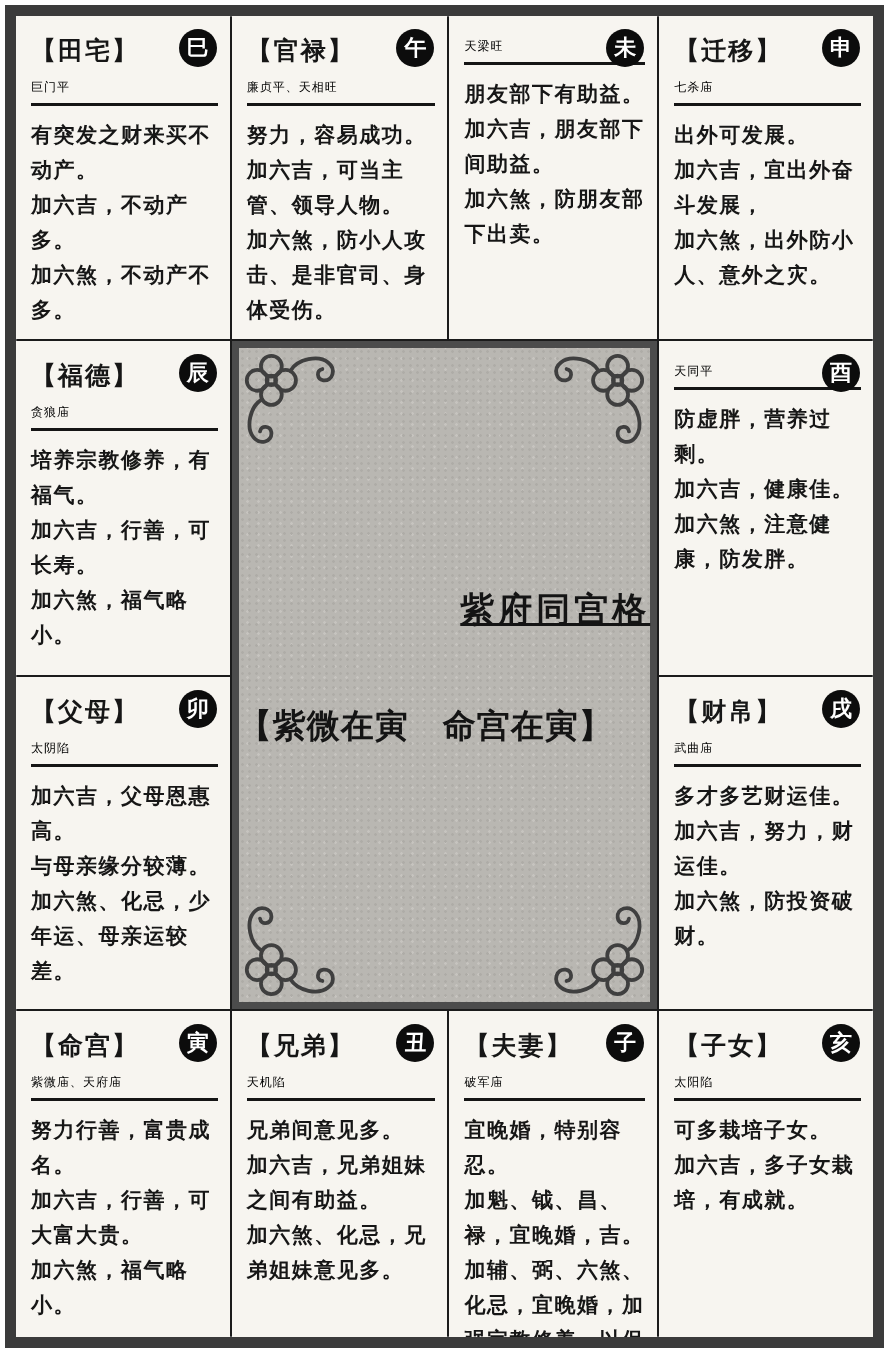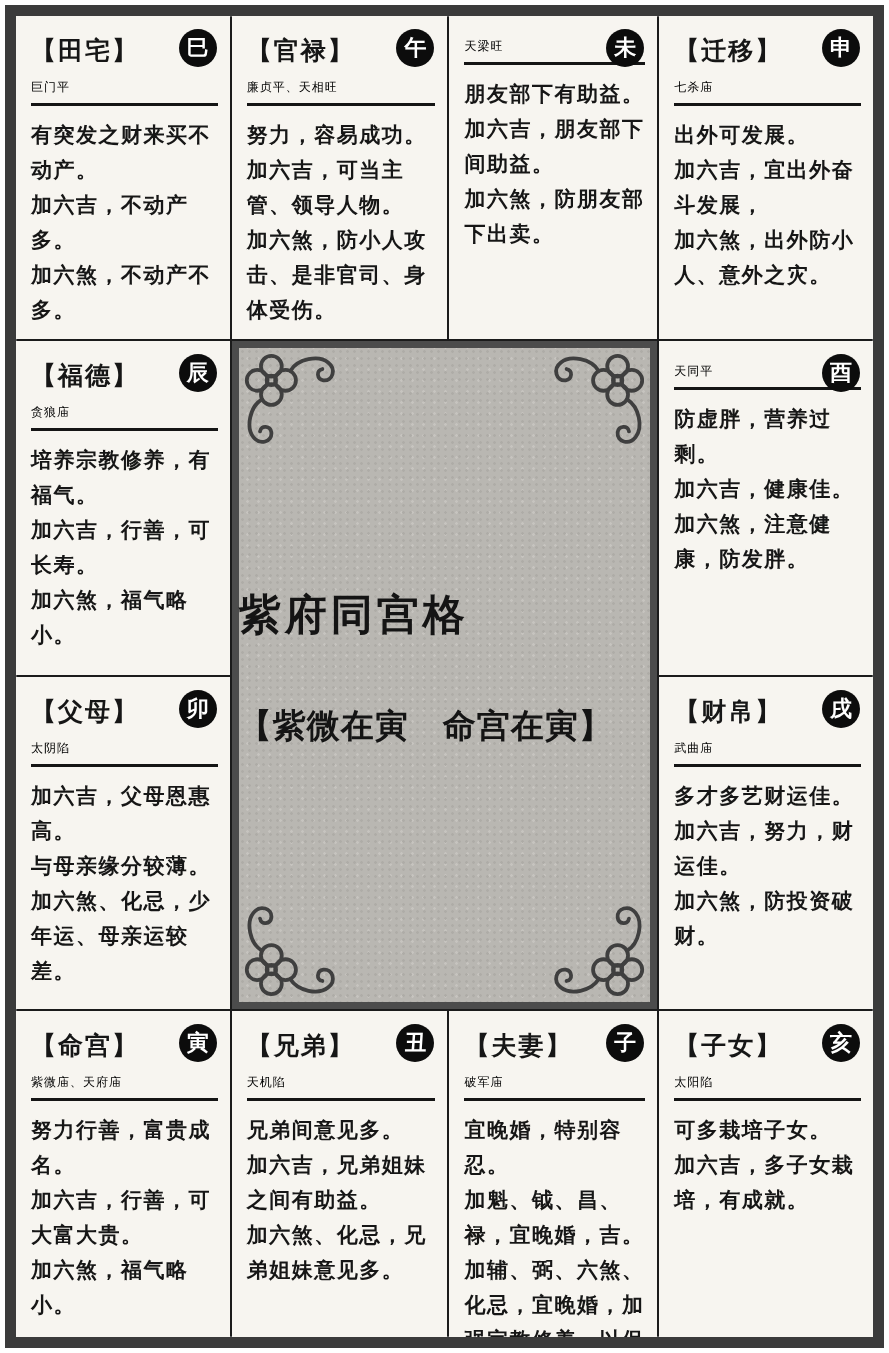--- a/index.html
+++ b/index.html
@@ -13,22 +13,22 @@
   .stars{font-size:12px;font-weight:500;letter-spacing:1px;margin-top:12px;color:#000000;font-family:Liberation Mono, monospace;}
   .rule{border-bottom:3px solid #151515;margin:7px 2px 12px 0;}
   .body-line{font-size:21px;font-weight:600;line-height:35px;letter-spacing:1.5px;}
   .badge{position:absolute;top:13px;right:13px;width:38px;height:38px;border-radius:50%;
          background:#0c0c0c;color:#ffffff;display:flex;align-items:center;justify-content:center;
          font-size:22px;font-weight:700;}
   .center-panel{grid-row:2/4;grid-column:2/4;position:relative;border:7px solid #4c4c4c;
         background-color:#b9b7b2;
         background-image:radial-gradient(#aeaca7 1px,transparent 1.6px),radial-gradient(#c6c4bf 1px,transparent 1.6px);
         background-size:7px 7px,11px 11px;background-position:0 0,3px 5px;}
-  .center-title{position:absolute;top:36.5%;left:0;width:100%;text-align:left;
-        font-size:42px;font-weight:700;letter-spacing:4px;color:#141414;}
+  .center-title{position:absolute;top:36.5%;left:0;width:100%;text-align:right;
+        font-size:34px;font-weight:700;letter-spacing:4px;color:#141414;text-decoration:underline;}
   .center-subtitle{position:absolute;top:54.5%;left:0;width:100%;text-align:left;
         font-size:33px;font-weight:700;letter-spacing:1px;color:#141414;}
   .ornament{position:absolute;width:104px;height:104px;}
   .orn-tl{top:4px;left:4px;}
   .orn-tr{top:4px;right:4px;transform:scaleX(-1);}
   .orn-bl{bottom:4px;left:4px;transform:scaleY(-1);}
   .orn-br{bottom:4px;right:4px;transform:scale(-1,-1);}
 </style>
 </head>
 <body>

